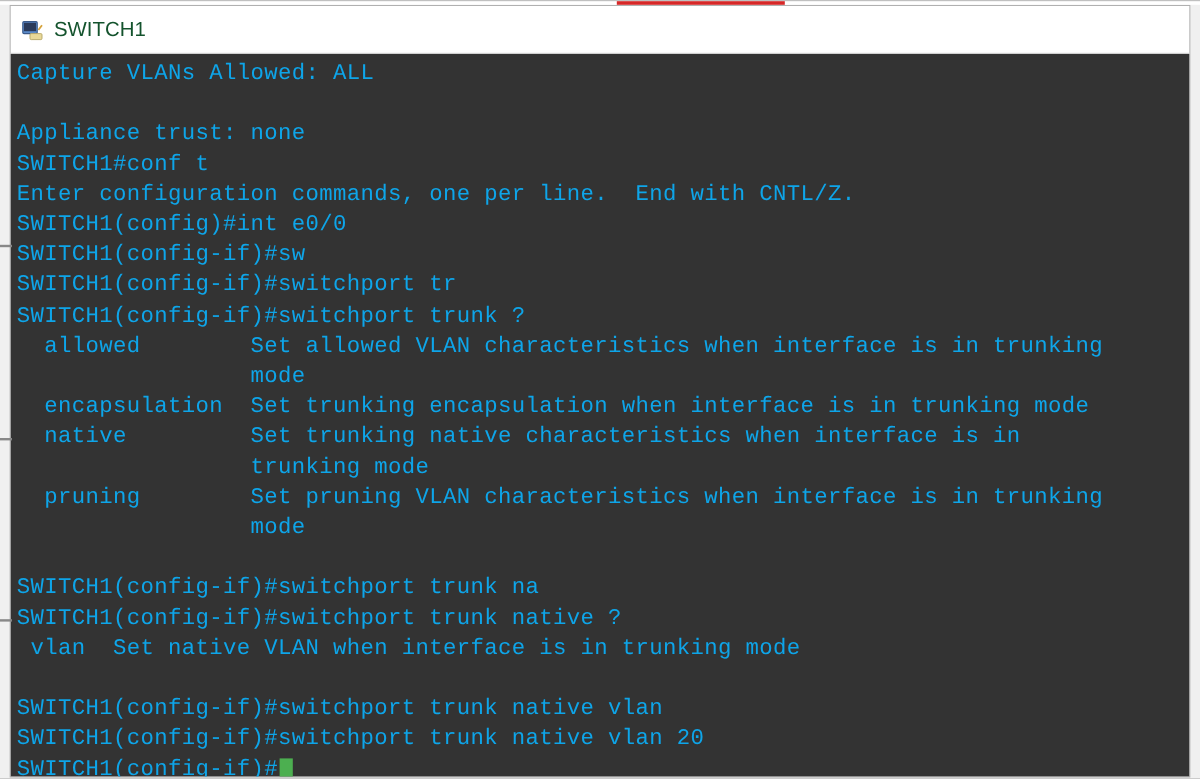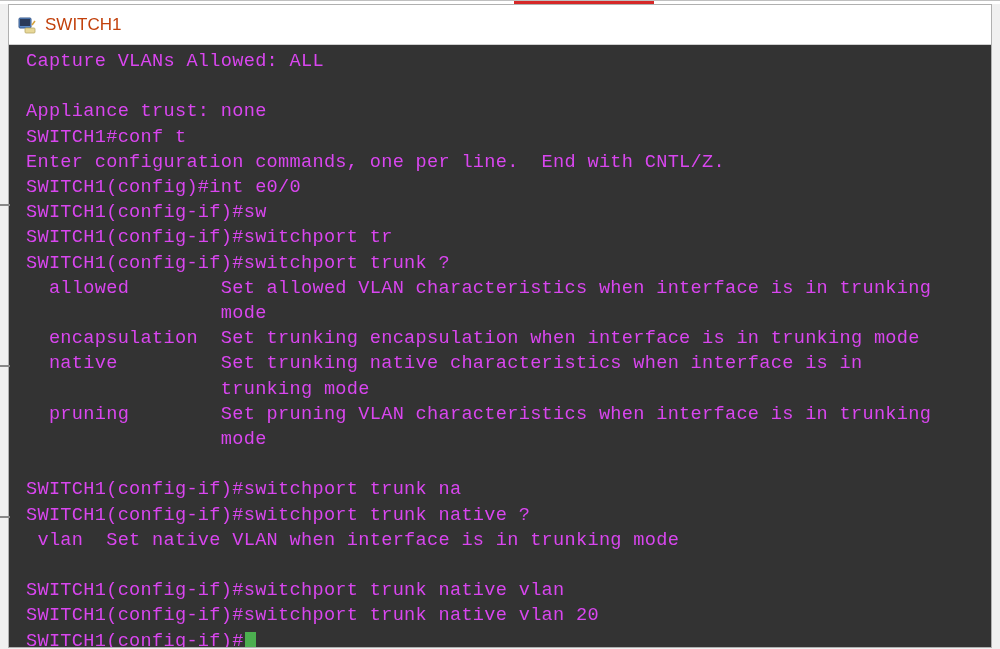--- a/index.html
+++ b/index.html
@@ -49,30 +49,30 @@
     margin-right: 8px;
     position: relative;
   }
   .putty-icon svg {
     width: 20px;
     height: 20px;
   }
   .title-text {
     font-family: "Segoe UI", Arial, sans-serif;
     font-size: 17px;
-    color: #c2410c;
+    color: #14532d;
     font-weight: 400;
   }
   .terminal {
     background: #333333;
-    padding: 4px 17px;
+    padding: 4px 5px;
     font-family: "Consolas", "Courier New", monospace;
     font-size: 18.6px;
     line-height: 25.2px;
-    color: #d946ef;
+    color: #0ea5e9;
     height: 602px;
     white-space: pre;
     overflow: hidden;
     letter-spacing: 0.3px;
   }
   .term-line {
     display: block;
     min-height: 25.2px;
   }
   .cursor-block {

